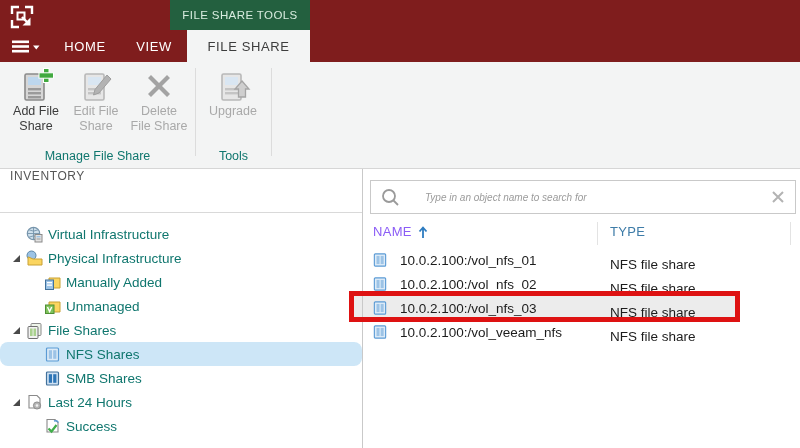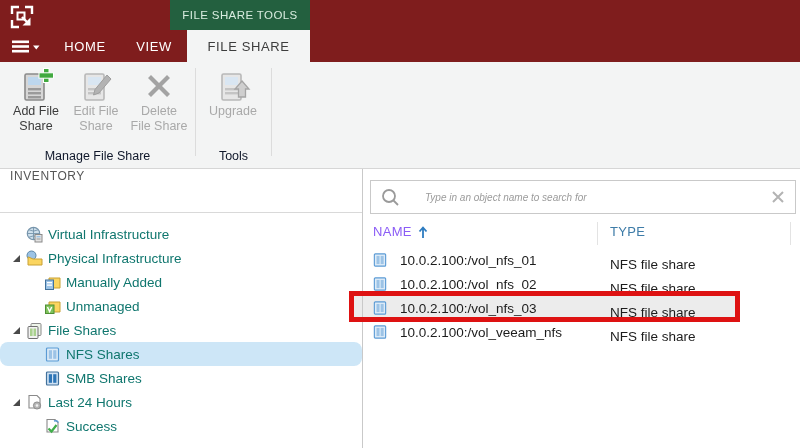--- a/index.html
+++ b/index.html
@@ -26,21 +26,21 @@
   .rbtn { position:absolute; top:4px; height:84px; display:flex; flex-direction:column; align-items:center; }
   .rbtn .ic { height:38px; display:flex; align-items:flex-end; justify-content:center; }
   .rbtn .l1, .rbtn .l2 { font-size:12.5px; line-height:15px; color:#3b3b3b; white-space:nowrap; }
   .rbtn.disabled .l1, .rbtn.disabled .l2 { color:#a9a9a9; }
   .rbtn-add { left:6px; width:60px; }
   .rbtn-edit { left:68px; width:56px; }
   .rbtn-del { left:126px; width:66px; }
   .rbtn-upg { left:202px; width:62px; }
   .rsep { position:absolute; top:6px; width:1px; height:88px; background:#dcdcdc; }
   .rsep1 { left:195px; } .rsep2 { left:271px; }
-  .rgroup { position:absolute; bottom:5px; text-align:center; font-size:12.5px; color:#0f172a; }
+  .rgroup { position:absolute; bottom:5px; text-align:center; font-size:12.5px; color:#0f766e; }
   .rgroup1 { left:0; width:195px; } .rgroup2 { left:196px; width:75px; }
 
   
   .main { position:absolute; left:0; top:169px; width:800px; height:279px; background:#fff; }
   .vdivider { position:absolute; left:362px; top:0; width:1px; height:279px; background:#c9c9c9; }
 
   
   .left-panel { position:absolute; left:0; top:0; width:362px; height:279px; }
   .panel-header { position:absolute; left:0; top:0; width:362px; height:44px; border-bottom:1px solid #d9d9d9;
                   display:flex; align-items:flex-start; padding-left:10px;

